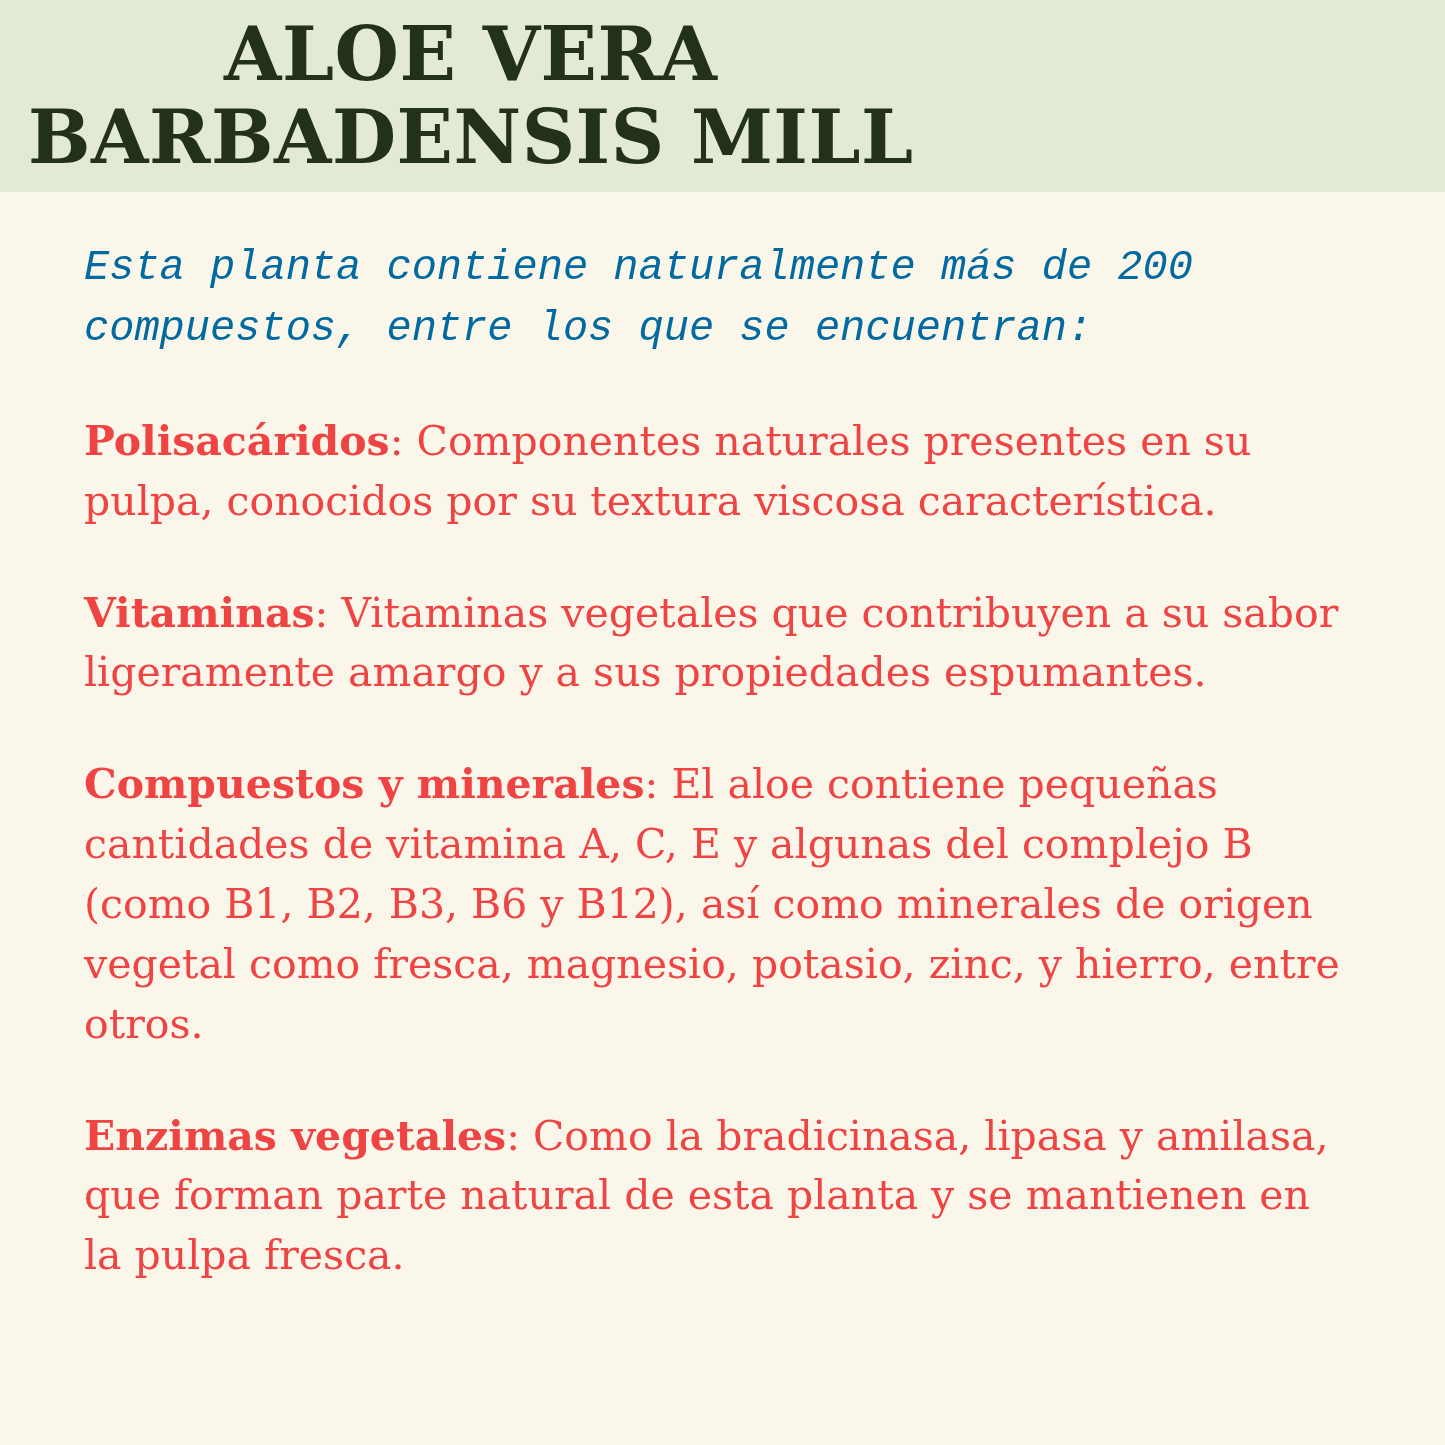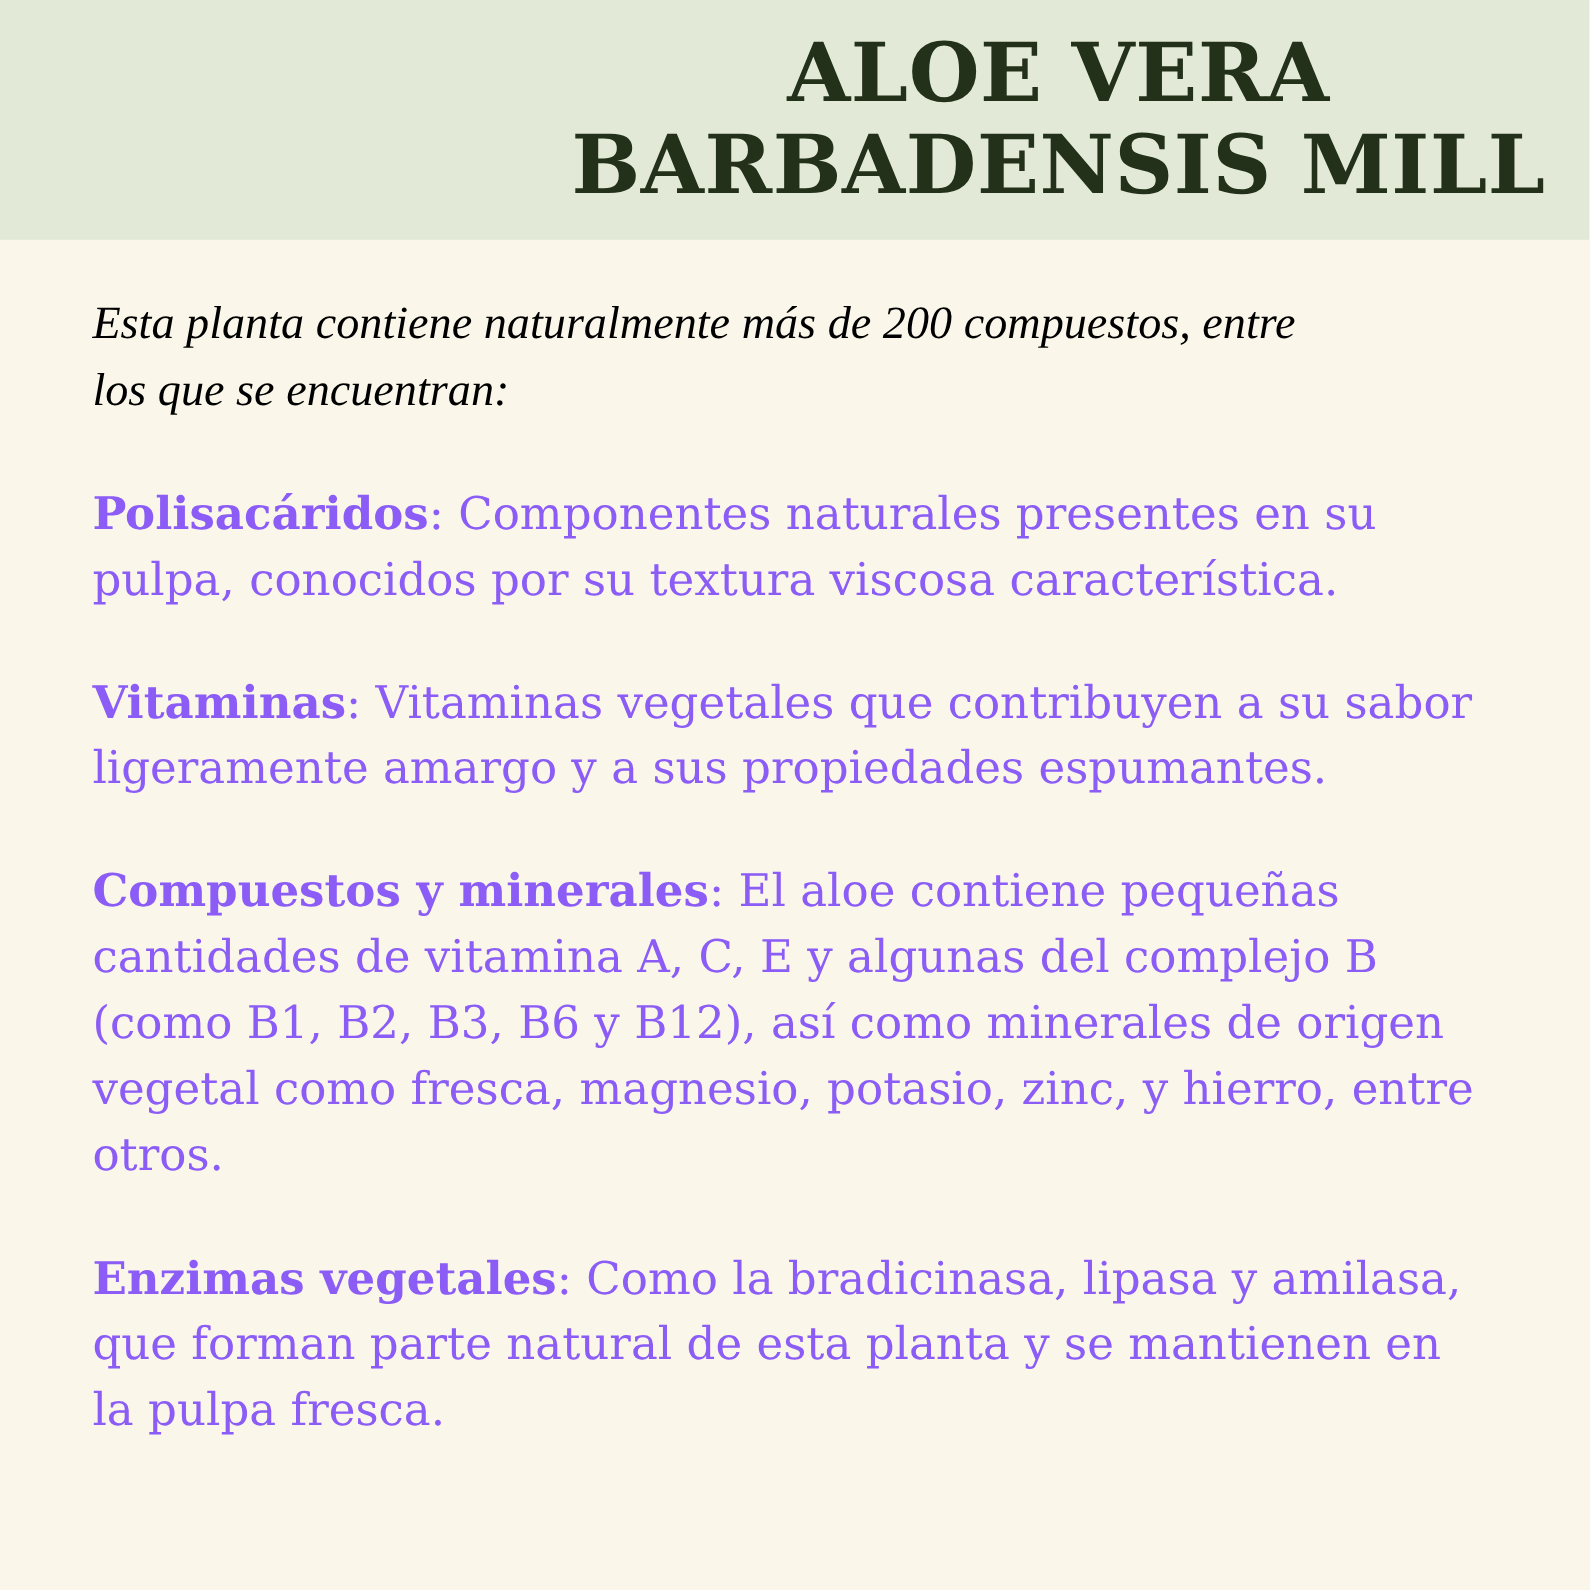--- a/index.html
+++ b/index.html
@@ -17,57 +17,57 @@
   .page {
     width: 1445px;
     height: 1445px;
     position: relative;
     display: flex;
     flex-direction: column;
   }
   .header-band {
     background: #e2e9d7;
     width: 100%;
-    height: 218px;
+    height: 192px;
     display: flex;
     align-items: center;
-    justify-content: flex-end;
+    justify-content: flex-start;
     box-sizing: border-box;
-    padding: 0 40px;
+    padding: 0 28px;
   }
   .header-title {
     font-family: "DejaVu Serif", serif;
     font-weight: bold;
     font-size: 74px;
     line-height: 1.12;
     letter-spacing: 0.5px;
     text-align: center;
     color: #23301a;
     margin: 0;
     white-space: pre-line;
   }
   .content {
     flex: 1;
     padding: 46px 92px 0 84px;
     box-sizing: border-box;
   }
   .intro {
-    font-family: Liberation Serif, serif;
+    font-family: Liberation Mono, monospace;
     font-style: italic;
     font-size: 42px;
     line-height: 1.45;
-    color: #000000;
+    color: #0369a1;
     margin: 0 0 52px 0;
     max-width: 1130px;
   }
   .item {
     font-family: "DejaVu Serif", serif;
     font-size: 41px;
     line-height: 1.46;
-    color: #8b5cf6;
+    color: #ef4444;
     margin: 0 0 52px 0;
     max-width: 1280px;
   }
   .item .term {
     font-weight: bold;
   }
   .item:last-child {
     margin-bottom: 12px;
   }
 </style>

